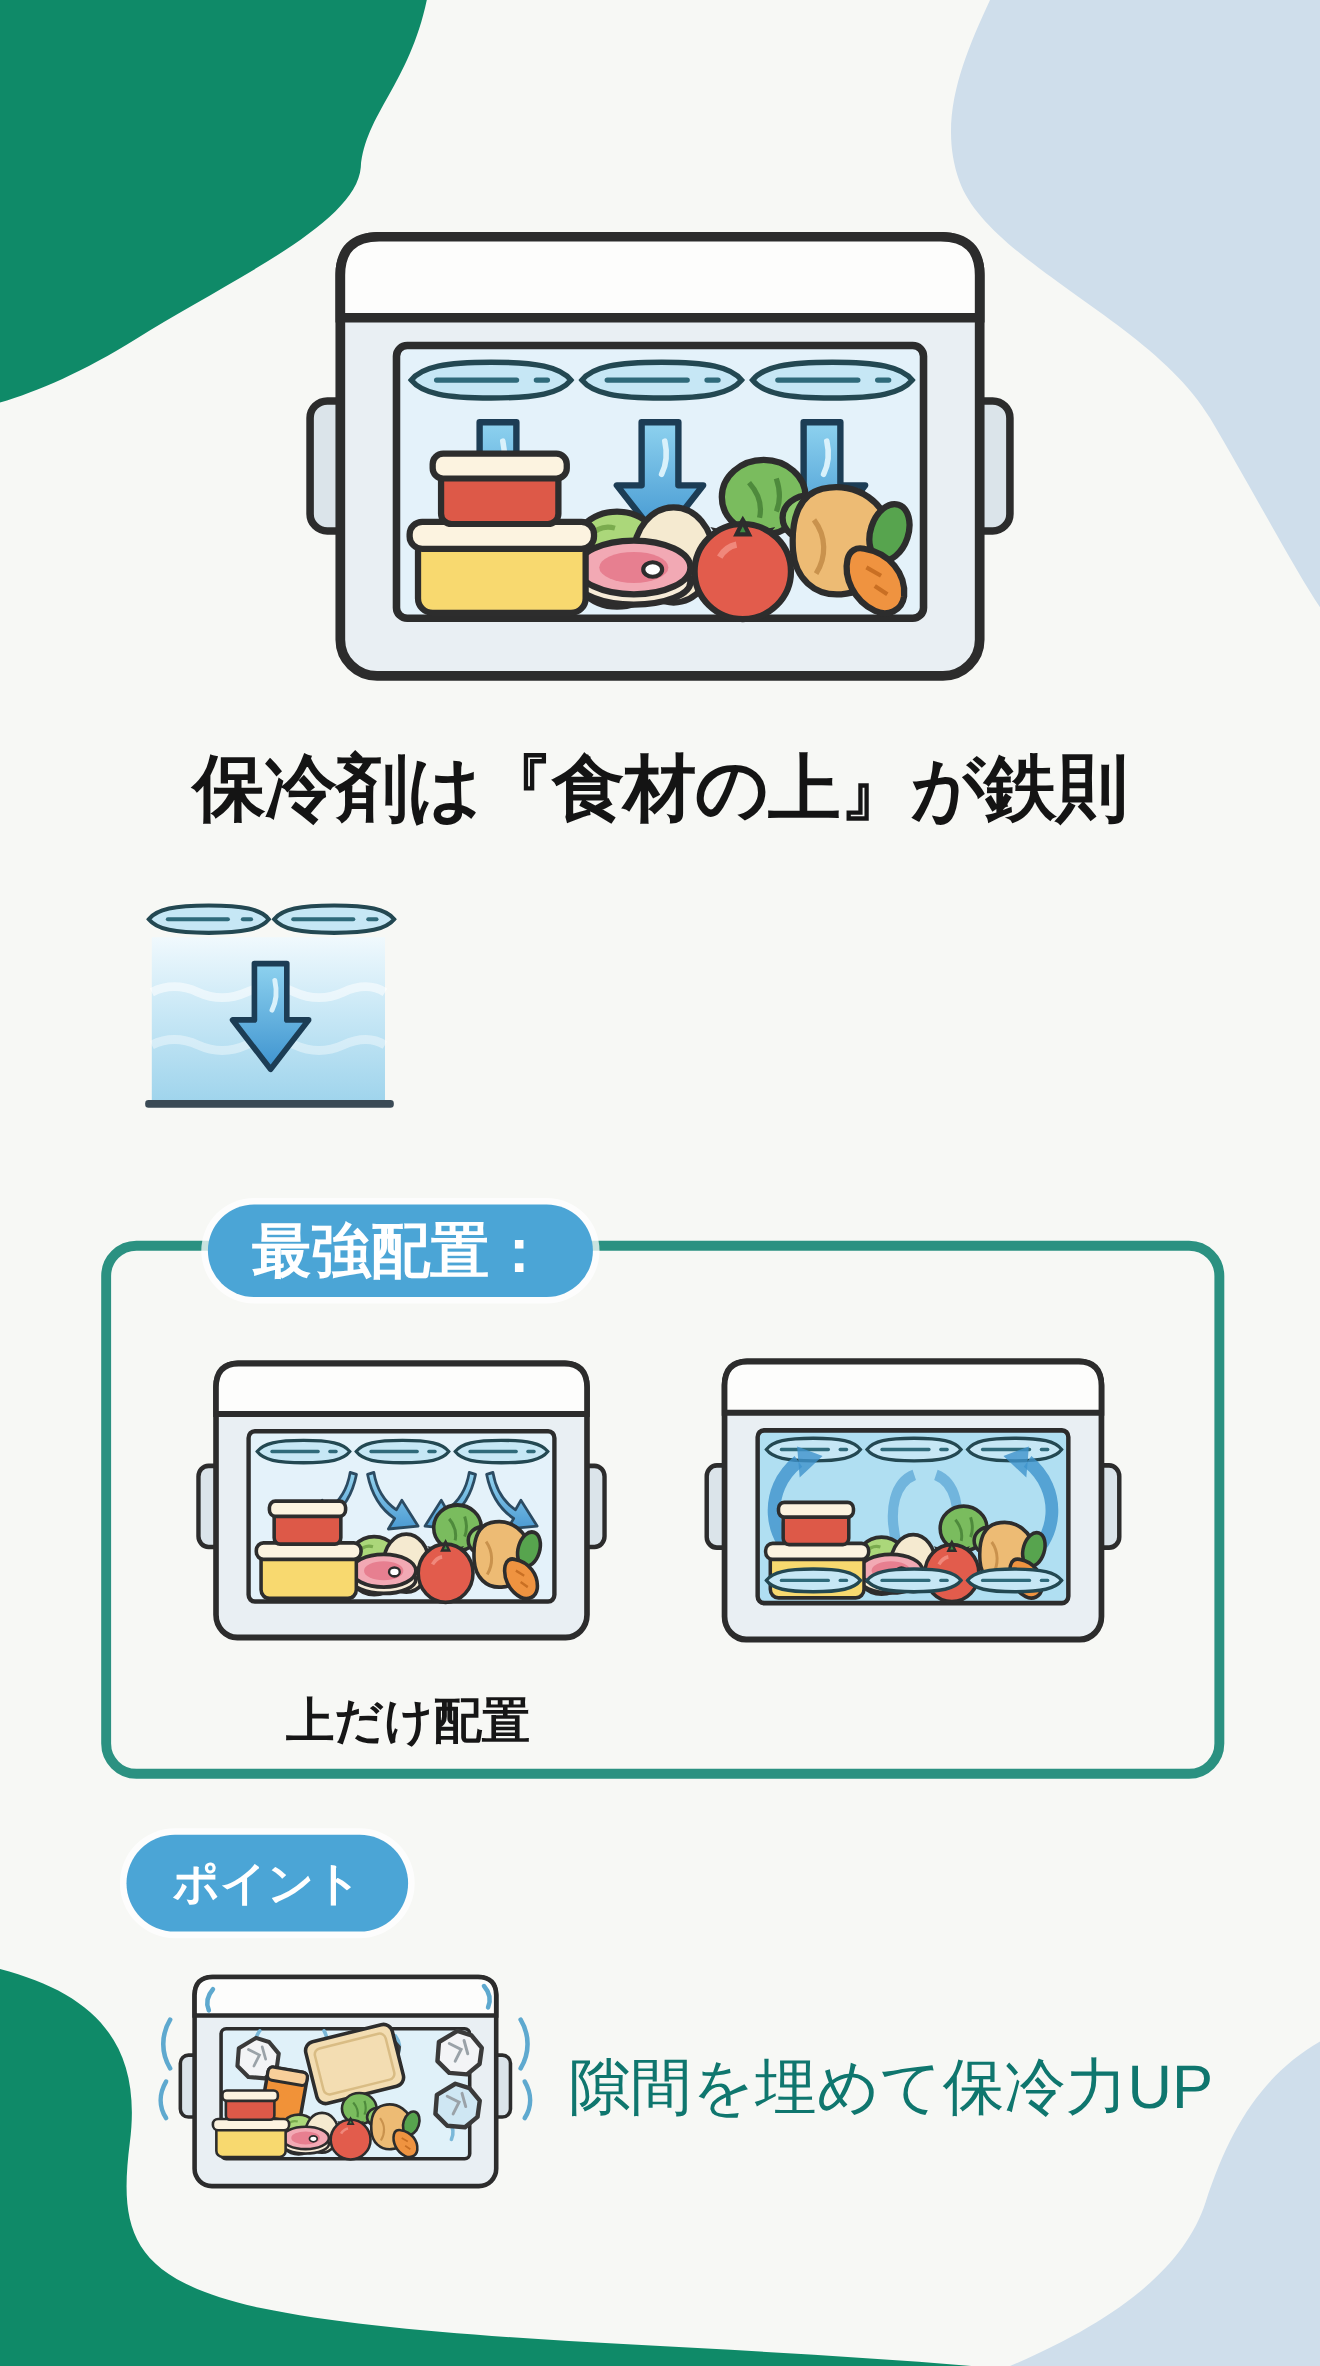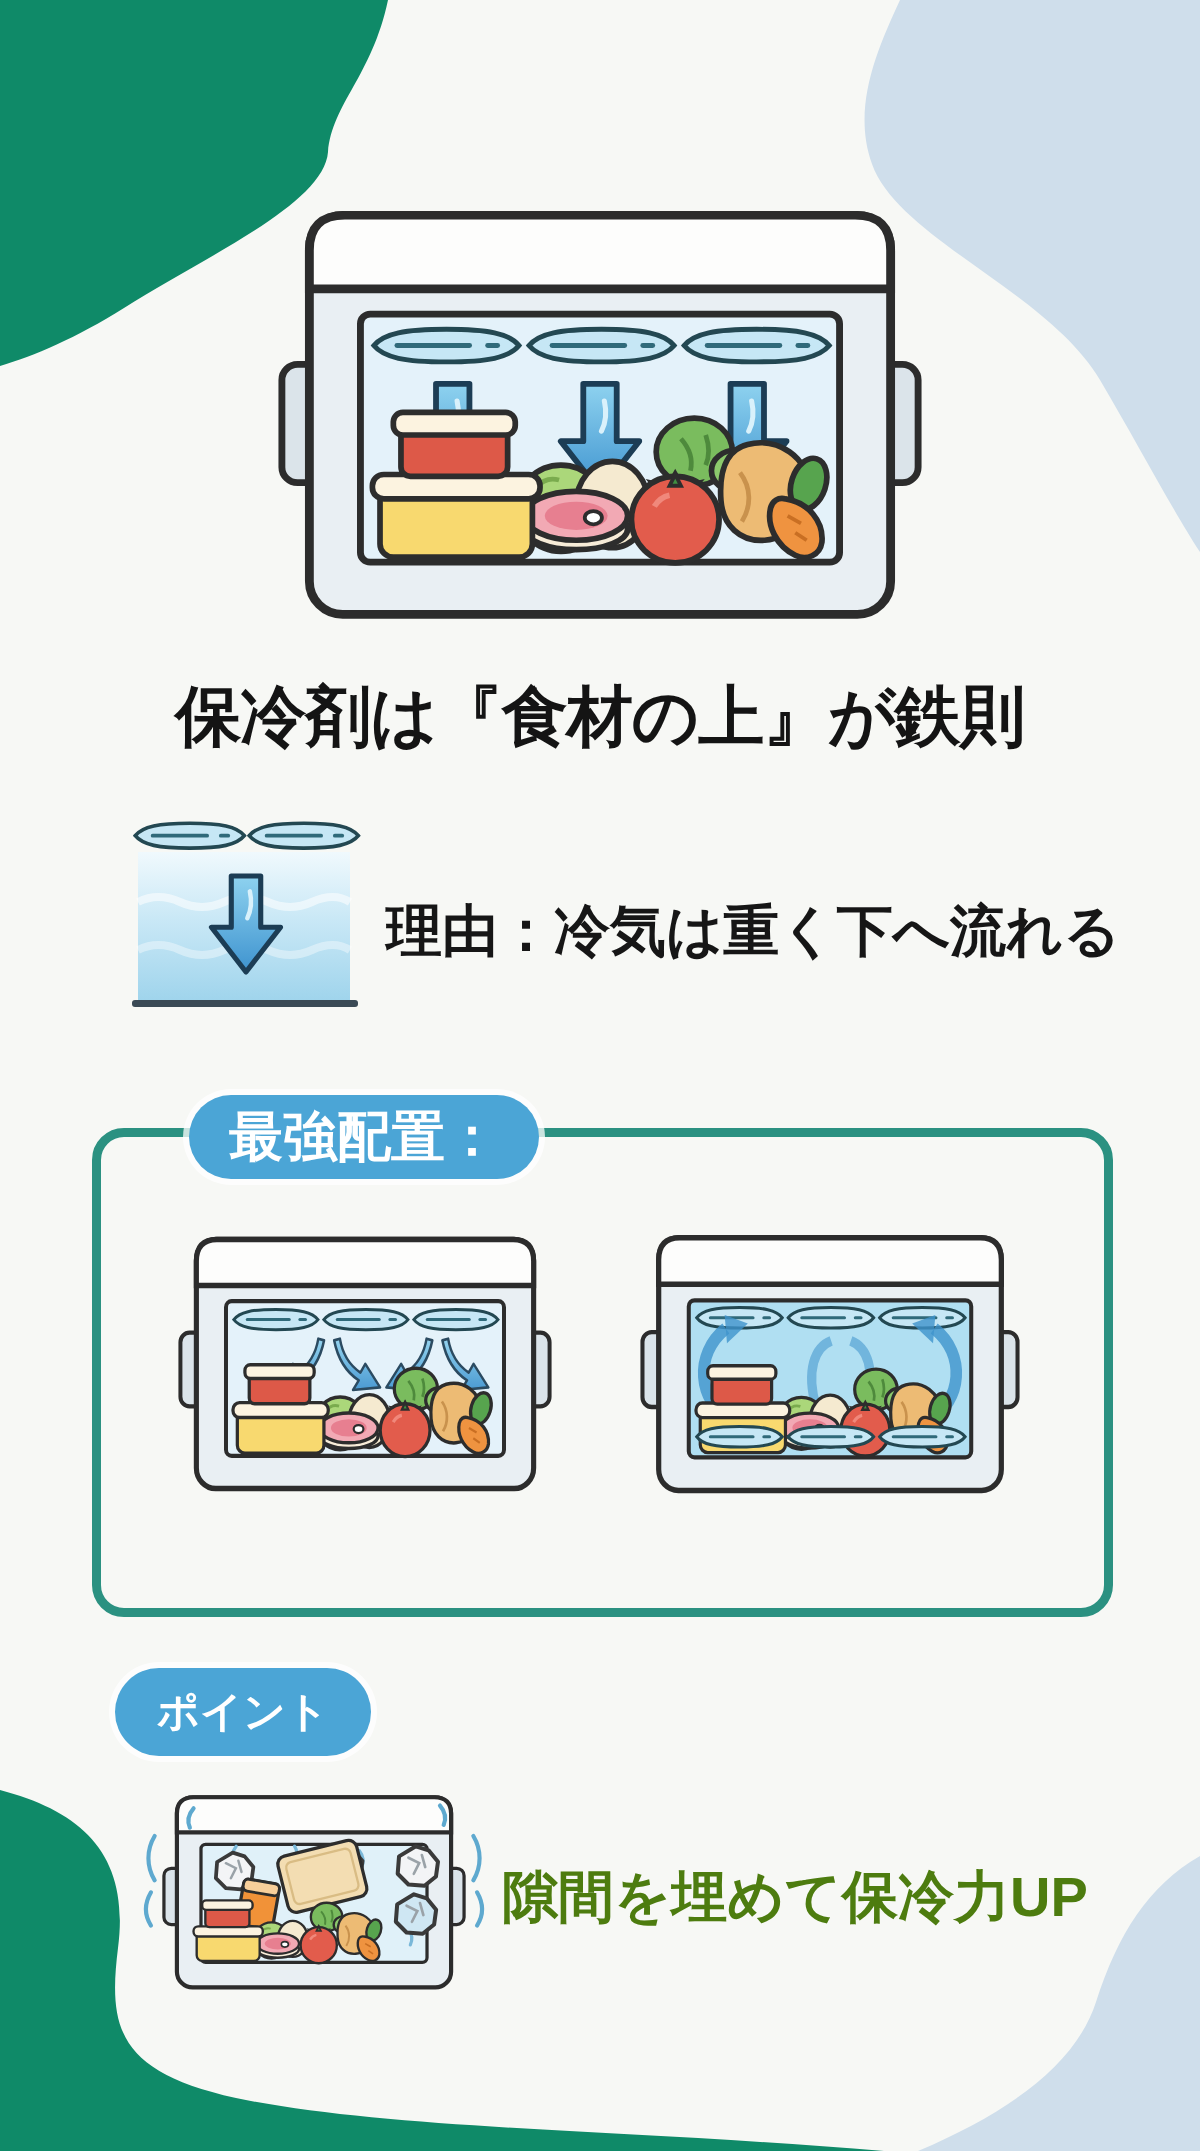--- a/index.html
+++ b/index.html
@@ -52,22 +52,22 @@
     font-size:44px;font-weight:900;color:#161616;
     text-align:center;white-space:nowrap;
   }
   .caption-left{left:60px;width:420px;}
   .caption-right{left:520px;width:460px;}
 
   .point-badge{
     left:115px;top:1668px;height:88px;padding:0 42px;font-size:42px;
   }
   .point-text{
-    left:502px;top:1860px;
-    font-size:56px;font-weight:700;color:#4d7c0f;white-space:nowrap;
+    left:517px;top:1860px;
+    font-size:56px;font-weight:400;color:#0f766e;white-space:nowrap;
   }
 </style>
 </head>
 <body>
 
 <div class="canvas">
 
   <svg width="0" height="0" style="position:absolute" aria-hidden="true">
     <defs>
       <linearGradient id="gArrow" x1="0" y1="0" x2="0" y2="1">
@@ -162,21 +162,20 @@
 
     <svg class="abs" style="left:130px;top:818px" width="232" height="198" viewBox="0 0 232 198">
       <rect x="8" y="34" width="212" height="150" fill="url(#gReason)"></rect>
       <path d="M8,84 Q28,74 50,84 T94,84 T138,84 T182,84 T220,84" stroke="#ffffff" stroke-opacity="0.55" stroke-width="8" fill="none"></path>
       <path d="M8,132 Q28,122 50,132 T94,132 T138,132 T182,132 T220,132" stroke="#ffffff" stroke-opacity="0.4" stroke-width="8" fill="none"></path>
       <rect x="2" y="182" width="226" height="7" rx="3" fill="#3a4a55"></rect>
       <use href="#icepack" transform="translate(4,4) scale(0.62)"></use>
       <use href="#icepack" transform="translate(118,4) scale(0.62)"></use>
       <use href="#arrowDown" transform="translate(116,58) scale(0.64)"></use>
     </svg>
-    <div class="abs reason-text">理由：冷気は重く下へ流れる</div>
 
     <div class="abs best-box">
       <div class="best-header">
         <div class="pill best-badge">最強配置：</div>
       </div>
 
       <svg class="abs" style="left:76px;top:88px" width="376" height="272" viewBox="0 0 660 450" preserveAspectRatio="none">
         <use href="#shell"></use>
         <use href="#icepack" transform="translate(98,138) scale(0.84)"></use>
         <use href="#icepack" transform="translate(256,138) scale(0.84)"></use>
@@ -206,20 +205,21 @@
         <g stroke="#3f93cc" stroke-width="16" fill="none" opacity="0.55">
           <path d="M306,300 C288,240 304,202 332,192"></path>
           <path d="M392,300 C410,240 394,202 366,192"></path>
         </g>
         <use href="#foods" transform="translate(104,218) scale(0.92)"></use>
         <use href="#icepack" transform="translate(98,330) scale(0.84)"></use>
         <use href="#icepack" transform="translate(256,330) scale(0.84)"></use>
         <use href="#icepack" transform="translate(414,330) scale(0.84)"></use>
       </svg>
 
+      <div class="caption caption-left">上だけ配置</div>
     </div>
 
     <div class="abs pill point-badge">ポイント</div>
 
     <svg class="abs" style="left:138px;top:1776px" width="352" height="240" viewBox="0 0 760 520" preserveAspectRatio="none">
       <g transform="translate(50,22)">
           <g style="--win:#e0f1f9">
             <use href="#shell"></use>
           </g>
         </g>

